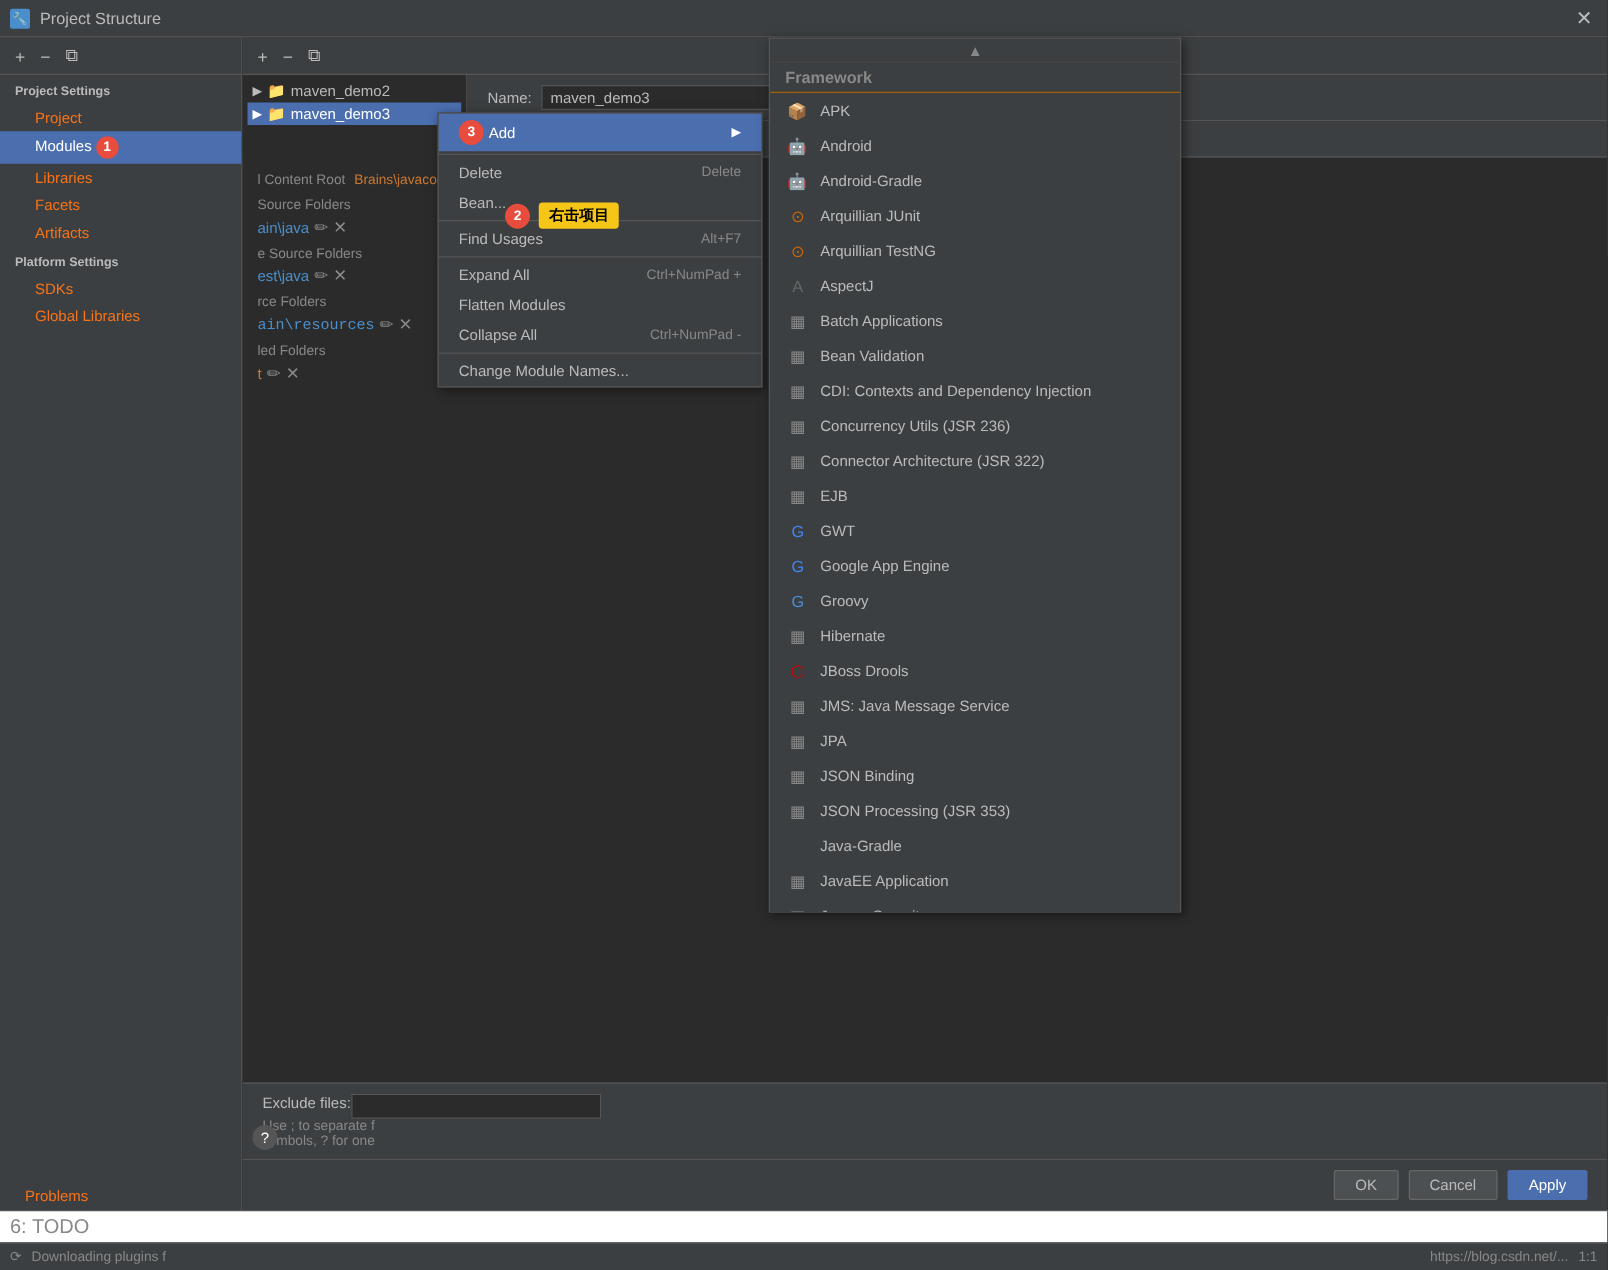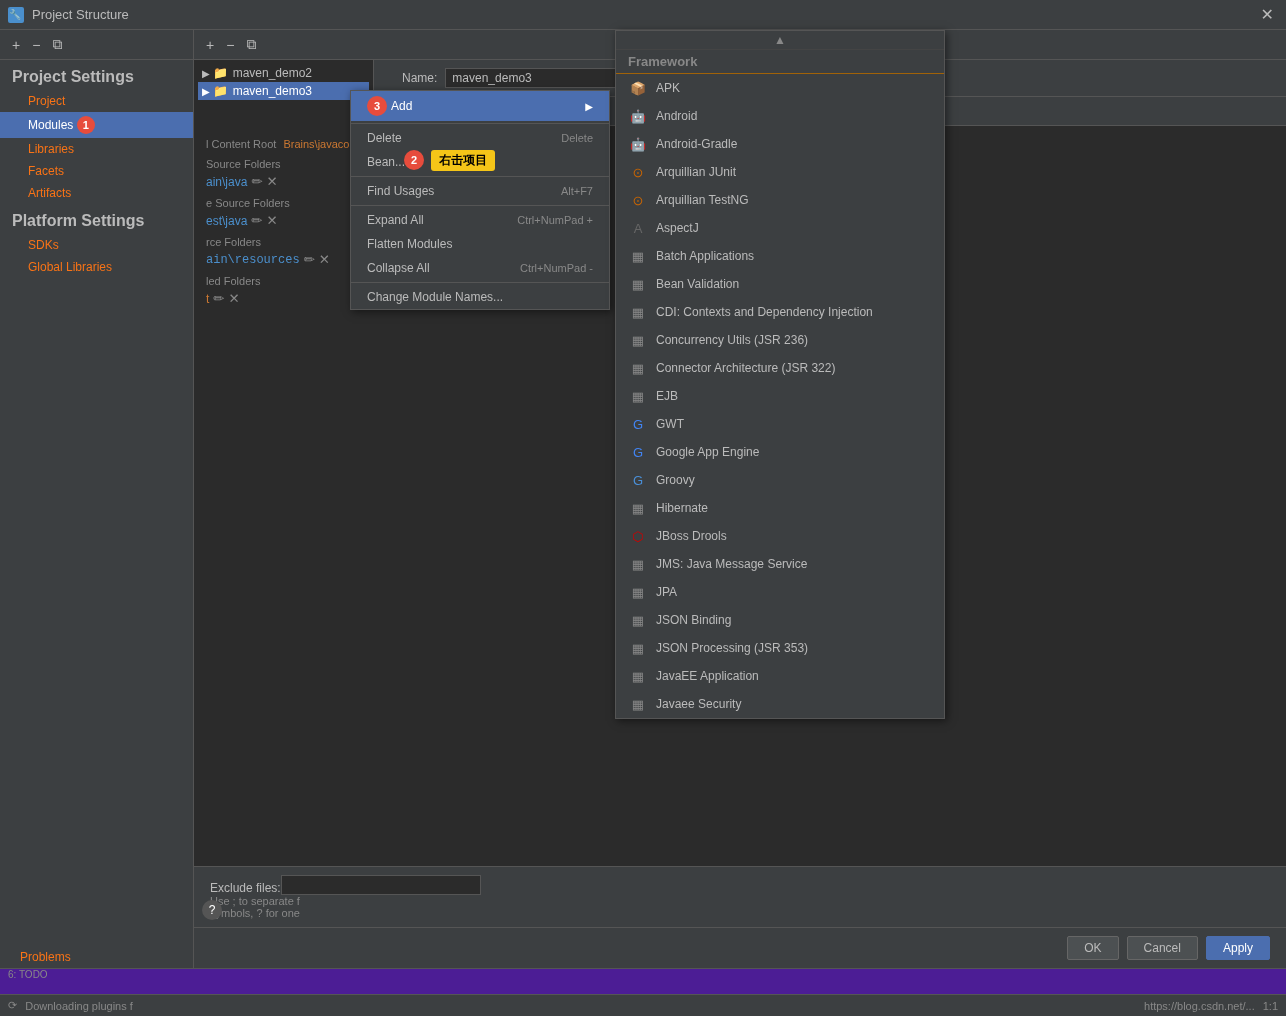--- a/index.html
+++ b/index.html
@@ -9,21 +9,21 @@
 
     .title-bar { background: #3c3f41; height: 30px; display: flex; align-items: center; padding: 0 8px; border-bottom: 1px solid #555; flex-shrink: 0; }
     .title-bar-icon { width: 16px; height: 16px; background: #4a8fcc; border-radius: 2px; margin-right: 8px; display: flex; align-items: center; justify-content: center; font-size: 10px; color: white; }
     .title-bar-text { flex: 1; color: #bbbbbb; font-size: 13px; }
     .title-bar-close { cursor: pointer; color: #bbbbbb; font-size: 16px; padding: 0 4px; }
 
     .main-content { display: flex; flex: 1; overflow: hidden; }
 
     
     .sidebar { width: 194px; background: #3c3f41; border-right: 1px solid #555; display: flex; flex-direction: column; flex-shrink: 0; }
-    .sidebar-section-title { color: #bbbbbb; font-weight: bold; font-size: 16px; padding: 8px 12px 4px; }
+    .sidebar-section-title { color: #bbbbbb; font-weight: bold; font-size: 10px; padding: 8px 12px 4px; }
     .sidebar-item { padding: 4px 12px 4px 20px; cursor: pointer; color: #f97316; font-size: 12px; }
     .sidebar-item.active { background: #4b6eaf; color: white; }
     .sidebar-item.indent { padding-left: 28px; }
 
     
     .right-panel { flex: 1; background: #2b2b2b; display: flex; flex-direction: column; overflow: hidden; position: relative; }
 
     .toolbar { background: #3c3f41; padding: 4px 8px; display: flex; align-items: center; gap: 4px; border-bottom: 1px solid #555; flex-shrink: 0; }
     .toolbar-btn { background: none; border: none; color: #bbbbbb; cursor: pointer; padding: 2px 4px; font-size: 14px; }
 
@@ -35,54 +35,54 @@
     .context-menu-item .arrow { font-size: 10px; }
     .context-menu-separator { border-top: 1px solid #555; margin: 2px 0; }
 
     
     .framework-menu { position: absolute; left: 615px; top: 30px; background: #3c3f41; border: 1px solid #555; box-shadow: 2px 2px 8px rgba(0,0,0,0.5); z-index: 101; width: 330px; max-height: 700px; overflow-y: auto; }
     .framework-menu-item { padding: 4px 12px; cursor: pointer; display: flex; align-items: center; color: #bbbbbb; font-size: 12px; }
     .framework-menu-item .fw-icon { width: 20px; height: 20px; margin-right: 8px; display: inline-flex; align-items: center; justify-content: center; font-size: 13px; }
     .scrollbar-up { text-align: center; padding: 2px; cursor: pointer; color: #888; background: #3c3f41; border-bottom: 1px solid #444; }
 
     
-    .name-bar { background: #3c3f41; padding: 8px 28px; display: flex; align-items: center; gap: 8px; border-bottom: 1px solid #555; flex-shrink: 0; }
+    .name-bar { background: #3c3f41; padding: 8px 16px; display: flex; align-items: center; gap: 8px; border-bottom: 1px solid #555; flex-shrink: 0; }
     .name-label { color: #bbbbbb; }
     .name-input { background: #2b2b2b; border: 1px solid #555; color: #bbbbbb; padding: 2px 6px; font-size: 12px; width: 200px; }
 
     
     .tabs { display: flex; background: #3c3f41; border-bottom: 1px solid #555; flex-shrink: 0; }
     .tab { padding: 6px 16px; cursor: pointer; color: #888; font-size: 12px; border-right: 1px solid #555; }
     .tab.active { color: white; border-bottom: 2px solid #4b6eaf; }
 
     
     .content-area { flex: 1; padding: 12px; overflow-y: auto; color: #bbbbbb; font-size: 12px; }
     .section-header { color: #888; font-size: 11px; margin-bottom: 4px; margin-top: 8px; }
     .path-row { display: flex; align-items: center; gap: 4px; margin: 2px 0; }
     .path-edit { background: none; border: none; color: #888; cursor: pointer; }
     .path-remove { background: none; border: none; color: #888; cursor: pointer; }
 
     
     .bottom-bar { background: #3c3f41; padding: 8px 16px; border-top: 1px solid #555; flex-shrink: 0; }
-    .exclude-row { display: flex; align-items: flex-end; gap: 0; }
+    .exclude-row { display: flex; align-items: flex-start; gap: 0; }
     .exclude-input { background: #2b2b2b; border: 1px solid #555; color: #bbbbbb; padding: 2px 6px; font-size: 12px; width: 200px; }
     .exclude-hint { color: #888; font-size: 11px; }
 
     
     .dialog-buttons { background: #3c3f41; padding: 8px 16px; display: flex; justify-content: flex-end; gap: 8px; border-top: 1px solid #555; flex-shrink: 0; }
     .dialog-btn { background: #4c5052; border: 1px solid #666; color: #bbbbbb; padding: 4px 16px; cursor: pointer; font-size: 12px; border-radius: 2px; }
     .dialog-btn.apply { background: #4b6eaf; color: white; border-color: #4b6eaf; }
 
     
     .status-bar { background: #3c3f41; height: 22px; display: flex; align-items: center; padding: 0 8px; border-top: 1px solid #555; font-size: 11px; color: #888; flex-shrink: 0; }
     .status-left { display: flex; align-items: center; gap: 8px; }
     .status-right { margin-left: auto; display: flex; align-items: center; gap: 8px; }
 
     
-    .tool-bar-bottom { background: #4c1d95; height: 26px; display: flex; align-items: flex-start; padding: 0 8px; border-top: 1px solid #555; font-size: 10px; color: #888; flex-shrink: 0; }
+    .tool-bar-bottom { background: #ffffff; height: 26px; display: flex; align-items: center; padding: 0 8px; border-top: 1px solid #555; font-size: 16px; color: #888; flex-shrink: 0; }
 
     
     .circle-badge { display: inline-flex; align-items: center; justify-content: center; width: 18px; height: 18px; border-radius: 50%; color: white; font-size: 11px; font-weight: bold; }
     .badge-red { background: #e74c3c; }
 
     
     .step-badge { width: 20px; height: 20px; border-radius: 50%; background: #e74c3c; color: white; font-size: 11px; font-weight: bold; display: inline-flex; align-items: center; justify-content: center; margin-right: 4px; }
 
     
     .annotation-box { background: #f5c518; color: #000; padding: 2px 8px; border-radius: 3px; font-size: 12px; font-weight: bold; display: inline-block; }
@@ -159,21 +159,21 @@
             <span class="expand">▶</span>
             <span style="color: #e8b660; margin-right: 4px;">📁</span>
             <span>maven_demo2</span>
           </div>
           <div class="tree-item selected">
             <span class="expand">▶</span>
             <span style="color: #e8b660; margin-right: 4px;">📁</span>
             <span>maven_demo3</span>
           </div>
 
-          <div style="position: absolute; left: 210px; top: 120px; z-index: 200;">
+          <div style="position: absolute; left: 210px; top: 132px; z-index: 200;">
             <span class="step-badge">2</span>
             <span class="annotation-box">右击项目</span>
           </div>
         </div>
 
         <div style="flex: 1; display: flex; flex-direction: column;">
           <div class="name-bar">
             <span class="name-label">Name:</span>
             <input class="name-input" type="text" value="maven_demo3" style="">
           </div>
@@ -379,20 +379,24 @@
         </div>
         <div class="framework-menu-item">
           <span class="fw-icon icon-json">▦</span>
           <span>JSON Binding</span>
         </div>
         <div class="framework-menu-item">
           <span class="fw-icon icon-json">▦</span>
           <span>JSON Processing (JSR 353)</span>
         </div>
         <div class="framework-menu-item">
+          <span class="fw-icon "> </span>
+          <span>Java-Gradle</span>
+        </div>
+        <div class="framework-menu-item">
           <span class="fw-icon icon-ejb">▦</span>
           <span>JavaEE Application</span>
         </div>
         <div class="framework-menu-item">
           <span class="fw-icon icon-ejb">▦</span>
           <span>Javaee Security</span>
         </div>
       </div>
 
   </div>

